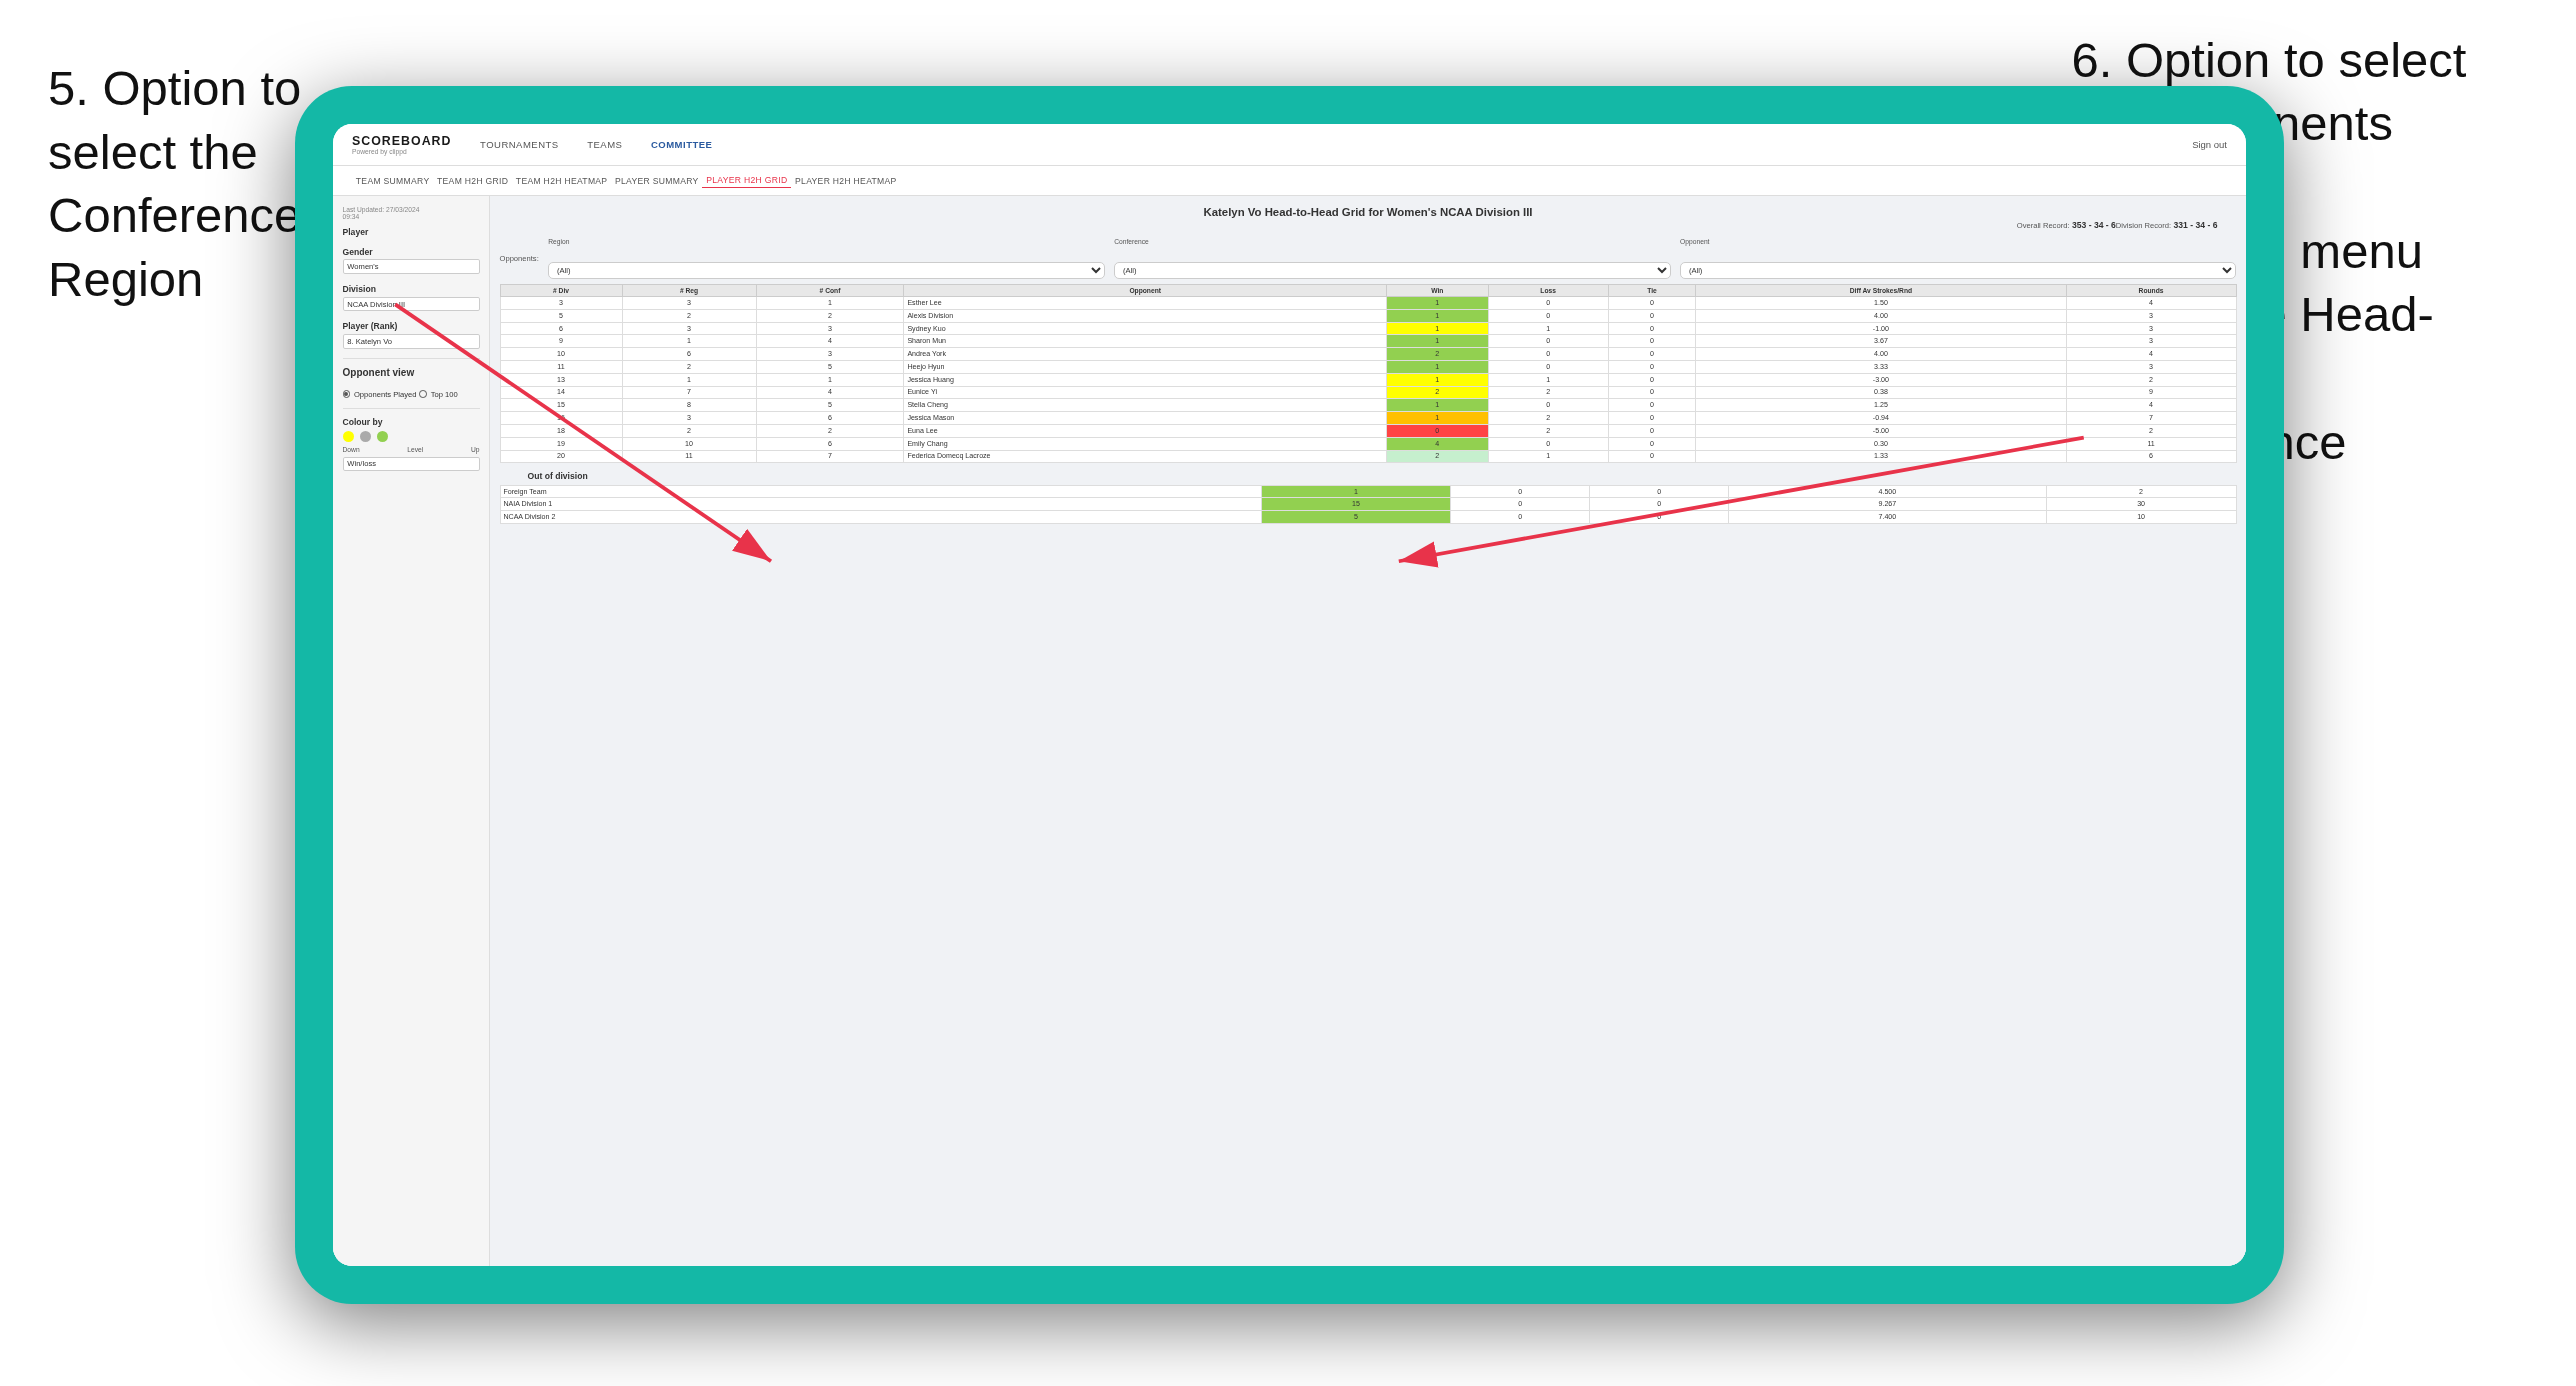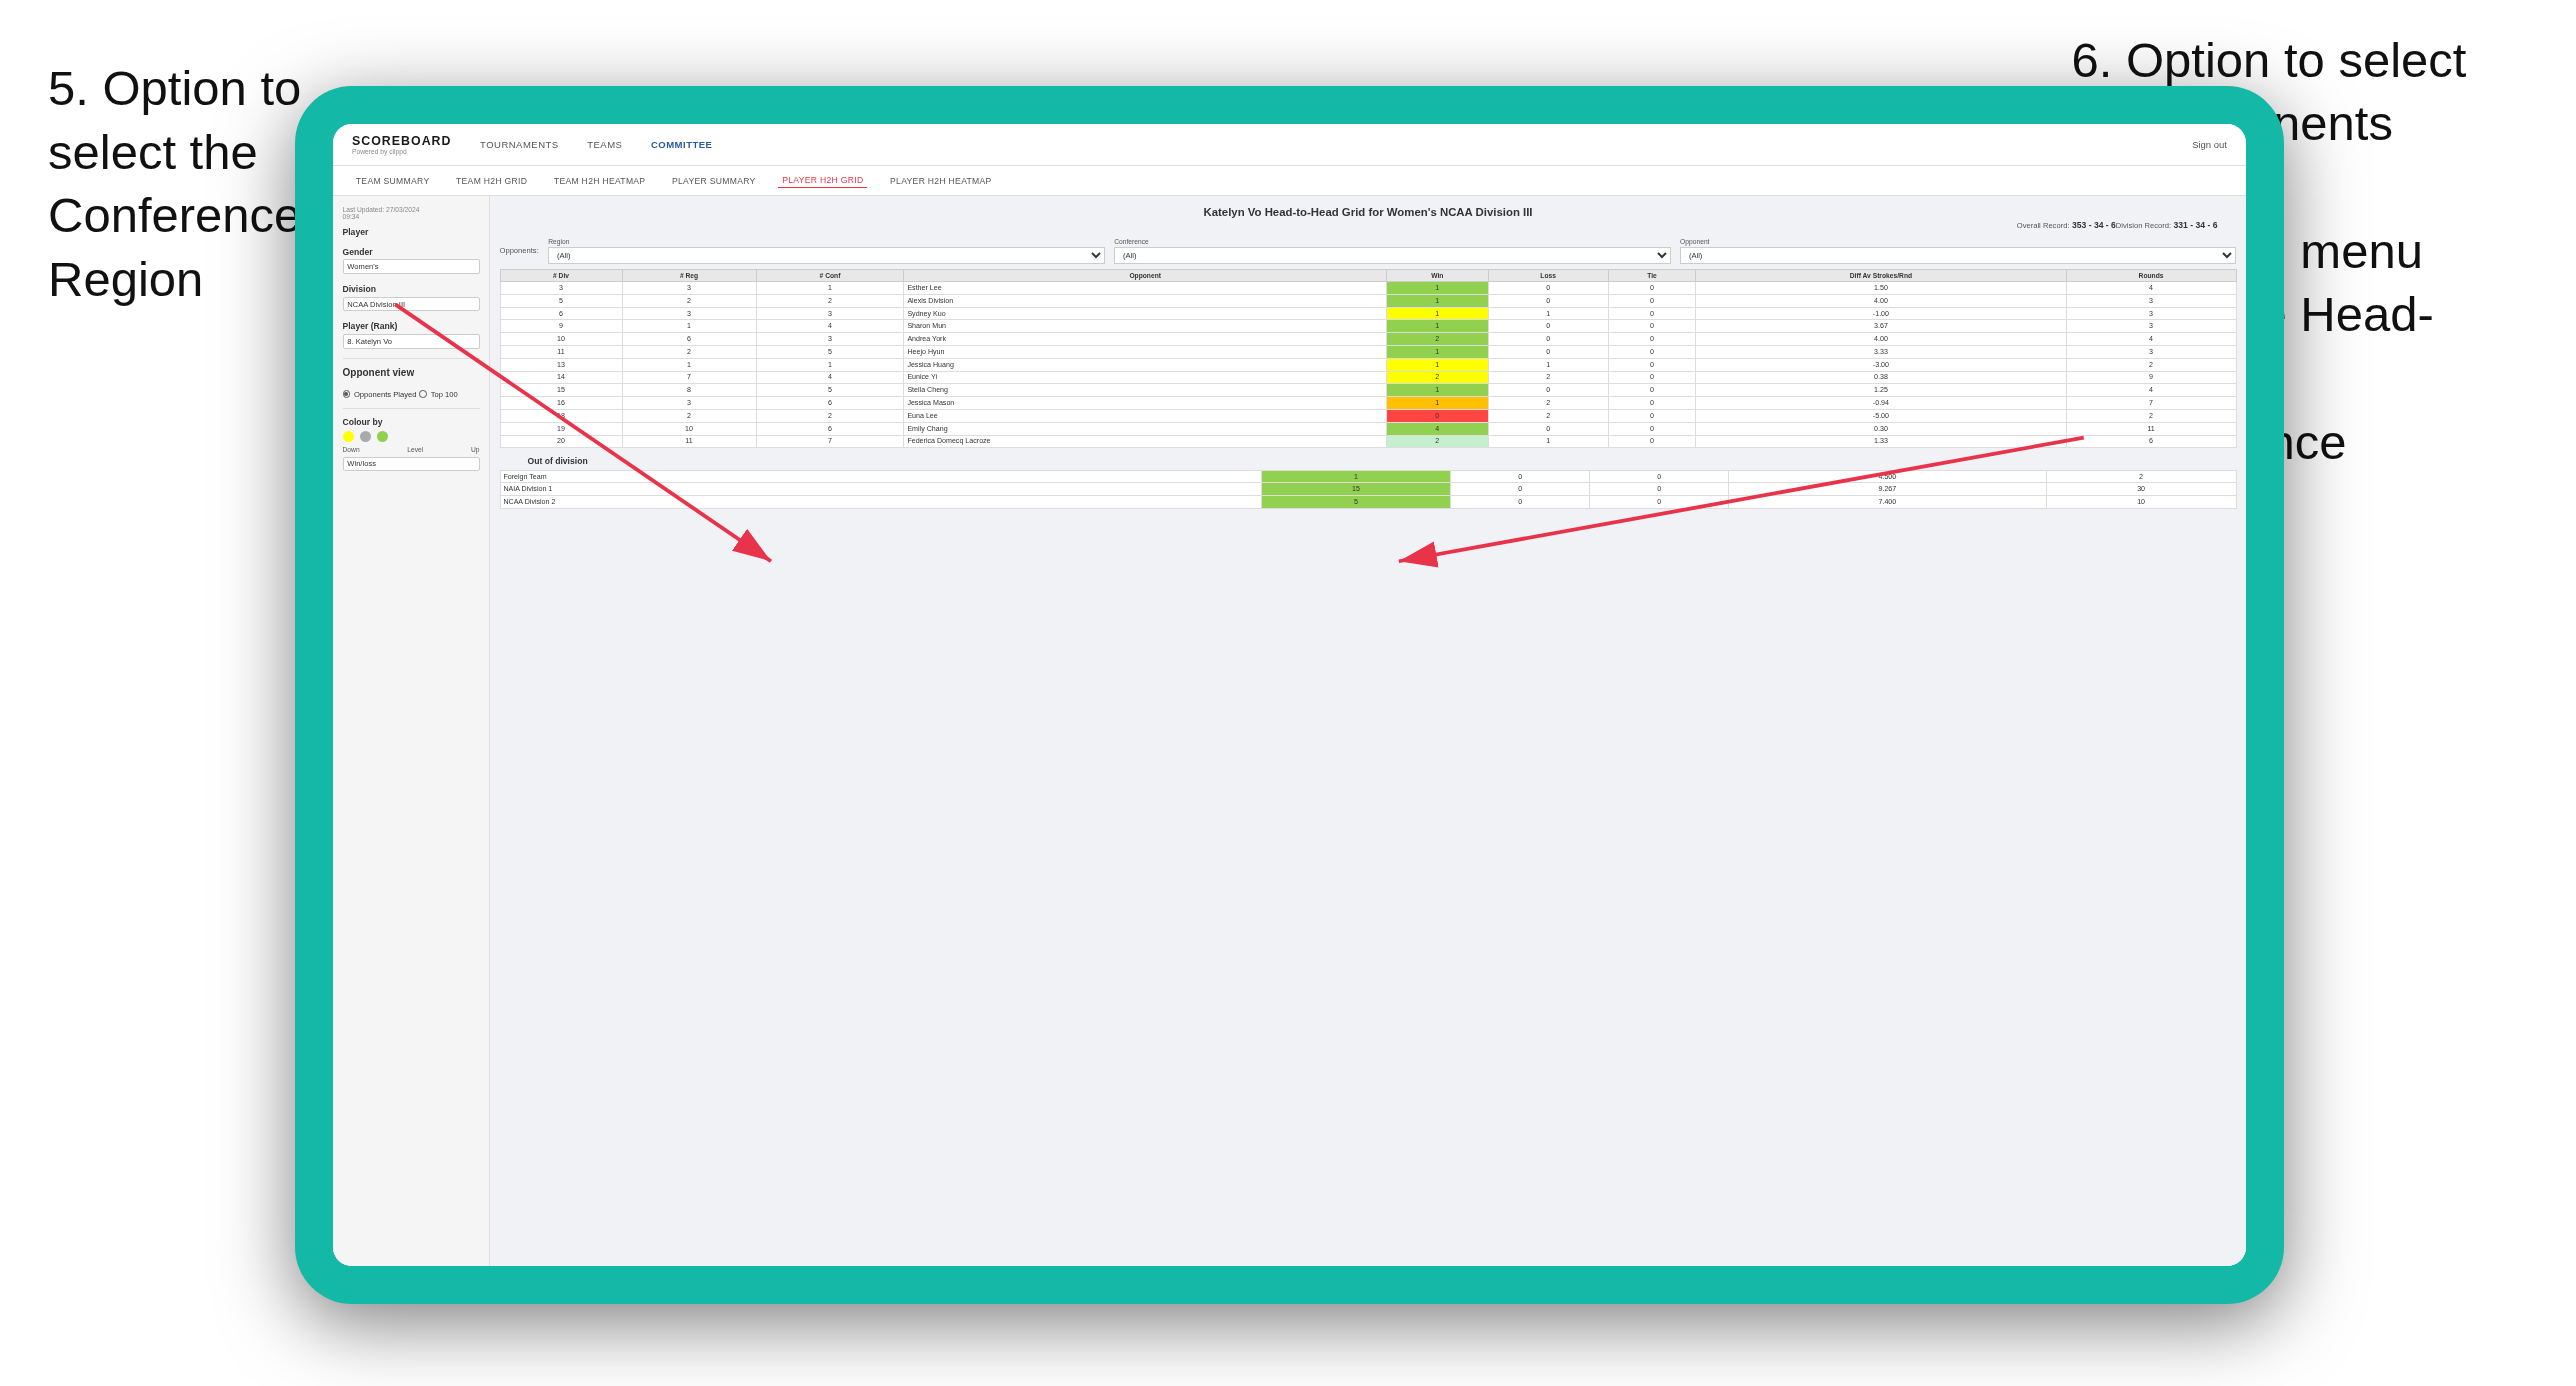--- a/index.html
+++ b/index.html
@@ -108,21 +108,20 @@
     }
 
     .sign-out {
       font-size: 9.5px;
       color: #555;
     }
 
     
     .sub-nav {
       display: flex;
-      gap: 19px;
       padding: 0 19px;
       height: 30px;
       align-items: center;
       border-bottom: 1px solid #ddd;
       background: #fff;
     }
 
     .sub-nav-item {
       font-size: 8.6px;
       color: #555;
@@ -307,23 +306,24 @@
       font-size: 6.7px;
       color: #555;
       margin-bottom: 1.9px;
     }
 
     .filter-select {
       font-size: 7.6px;
       padding: 1.9px 3.8px;
       border: 1px solid #ccc;
       background: #fff;
-      border-radius: 0;
+      border-radius: 5px;
       color: #333;
       width: 100%;
+      margin-top: 15px;
     }
 
     .opponents-label {
       font-size: 7.6px;
       color: #555;
     }
 
     
     .data-table {
       width: 100%;

